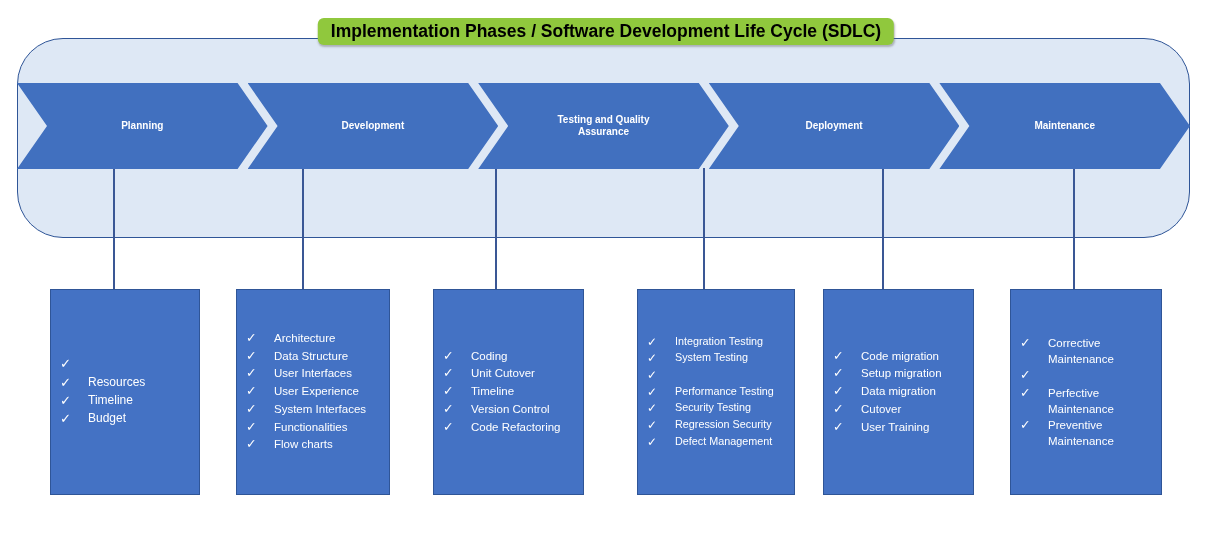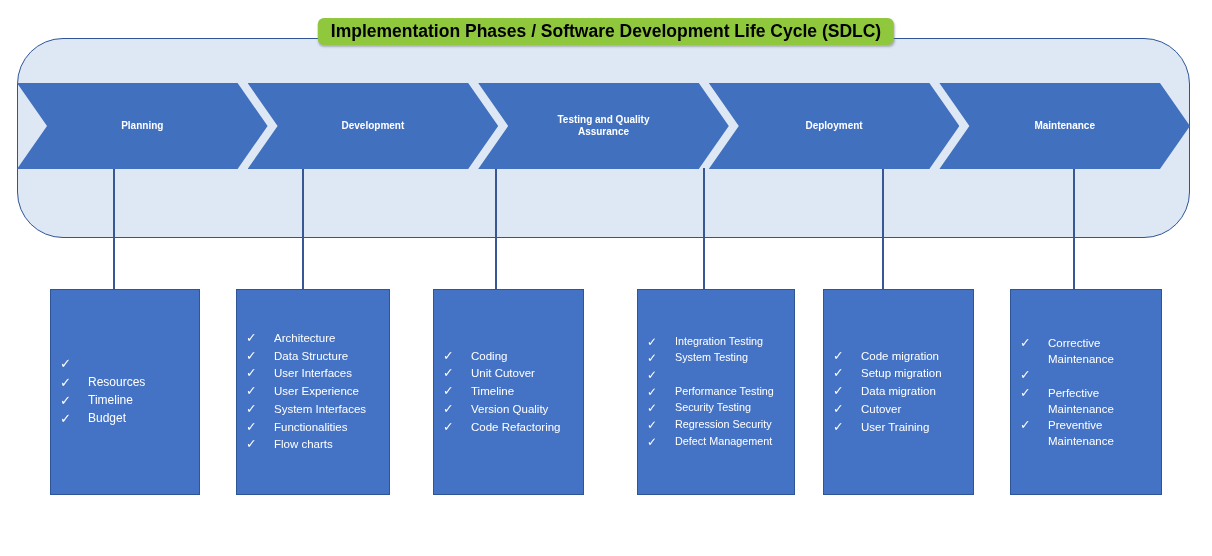--- a/index.html
+++ b/index.html
@@ -163,21 +163,21 @@
           <li class="item">
     <span class="check">✓</span>
     <span class="itext">Unit Cutover</span>
   </li>
           <li class="item">
     <span class="check">✓</span>
     <span class="itext">Timeline</span>
   </li>
           <li class="item">
     <span class="check">✓</span>
-    <span class="itext">Version Quality</span>
+    <span class="itext">Version Control</span>
   </li>
           <li class="item">
     <span class="check">✓</span>
     <span class="itext">Code Refactoring</span>
   </li>
         </ul>
   </div>
       <div class="phase-box">
     <ul class="items">
           <li class="item">

